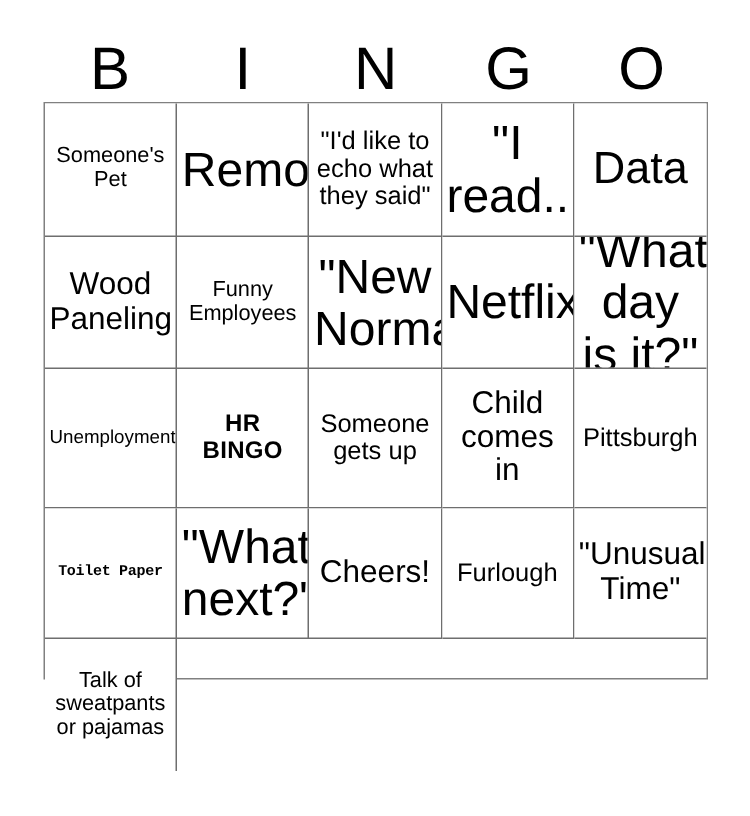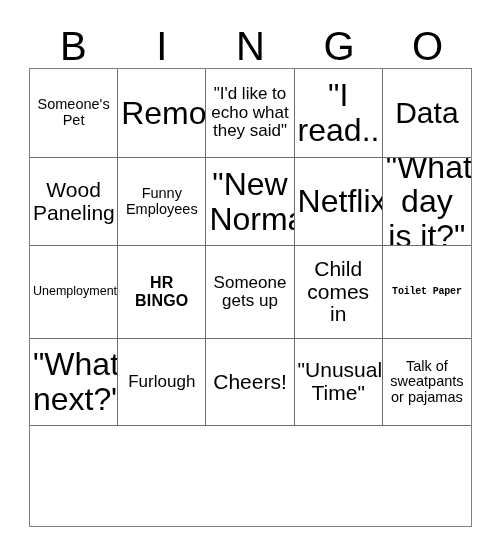--- a/index.html
+++ b/index.html
@@ -45,21 +45,21 @@
     color: #000000;
     padding-bottom: 2px;
   }
 
   
   #grid {
     position: absolute;
     left: 29px;
     top: 68px;
     width: 443px;
-    height: 459px;
+    height: 385px;
     border-top: 1.6px solid #808080;
     border-left: 1.6px solid #808080;
     border-right: 1.6px solid #808080;
     border-bottom: 1.6px solid #808080;
     box-sizing: border-box;
     display: grid;
     grid-template-columns: repeat(5, 1fr);
     grid-template-rows: 89px 88px 93px 87px 88px;
     background: #ffffff;
   }
@@ -157,31 +157,34 @@
       </div>
       <div class="cell s-xl free">
         <span>HR BINGO</span>
       </div>
       <div class="cell s-md">
         <span>Someone gets up</span>
       </div>
       <div class="cell s-lg">
         <span>Child comes in</span>
       </div>
+      <div class="cell s-md">
+        <span>Pittsburgh</span>
+      </div>
       <div class="cell s-xs alt">
         <span>Toilet Paper</span>
       </div>
       <div class="cell s-xl">
         <span>"What's next?"</span>
       </div>
+      <div class="cell s-lg">
+        <span>Cheers!</span>
+      </div>
       <div class="cell s-md">
         <span>Furlough</span>
-      </div>
-      <div class="cell s-lg">
-        <span>Cheers!</span>
       </div>
       <div class="cell s-lg">
         <span>"Unusual Time"</span>
       </div>
       <div class="cell s-sm">
         <span>Talk of sweatpants or pajamas</span>
       </div>
     </div>
 
 </div>

